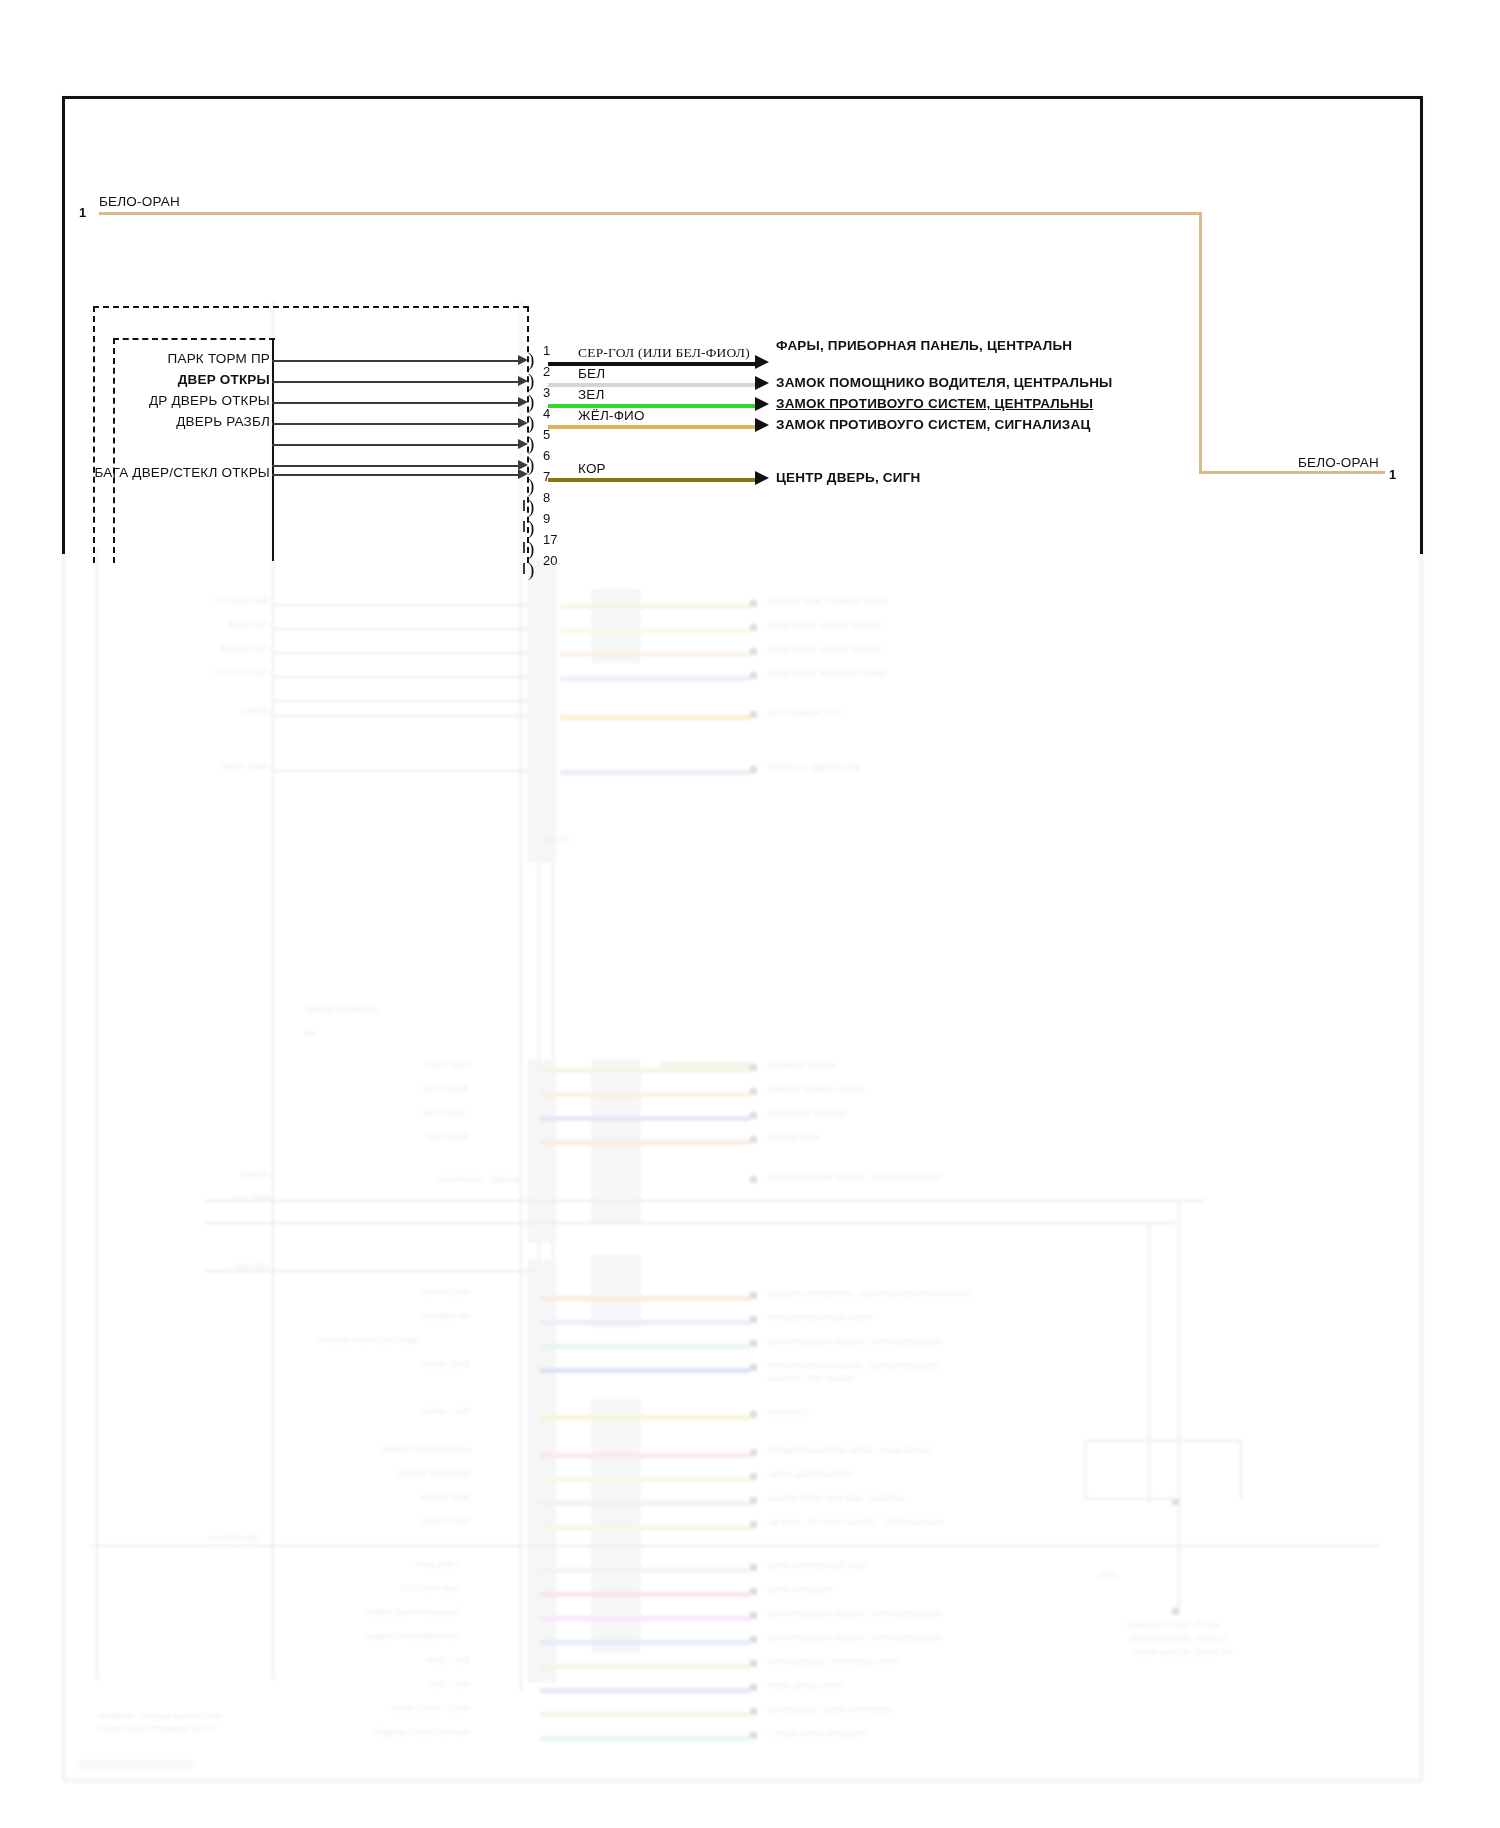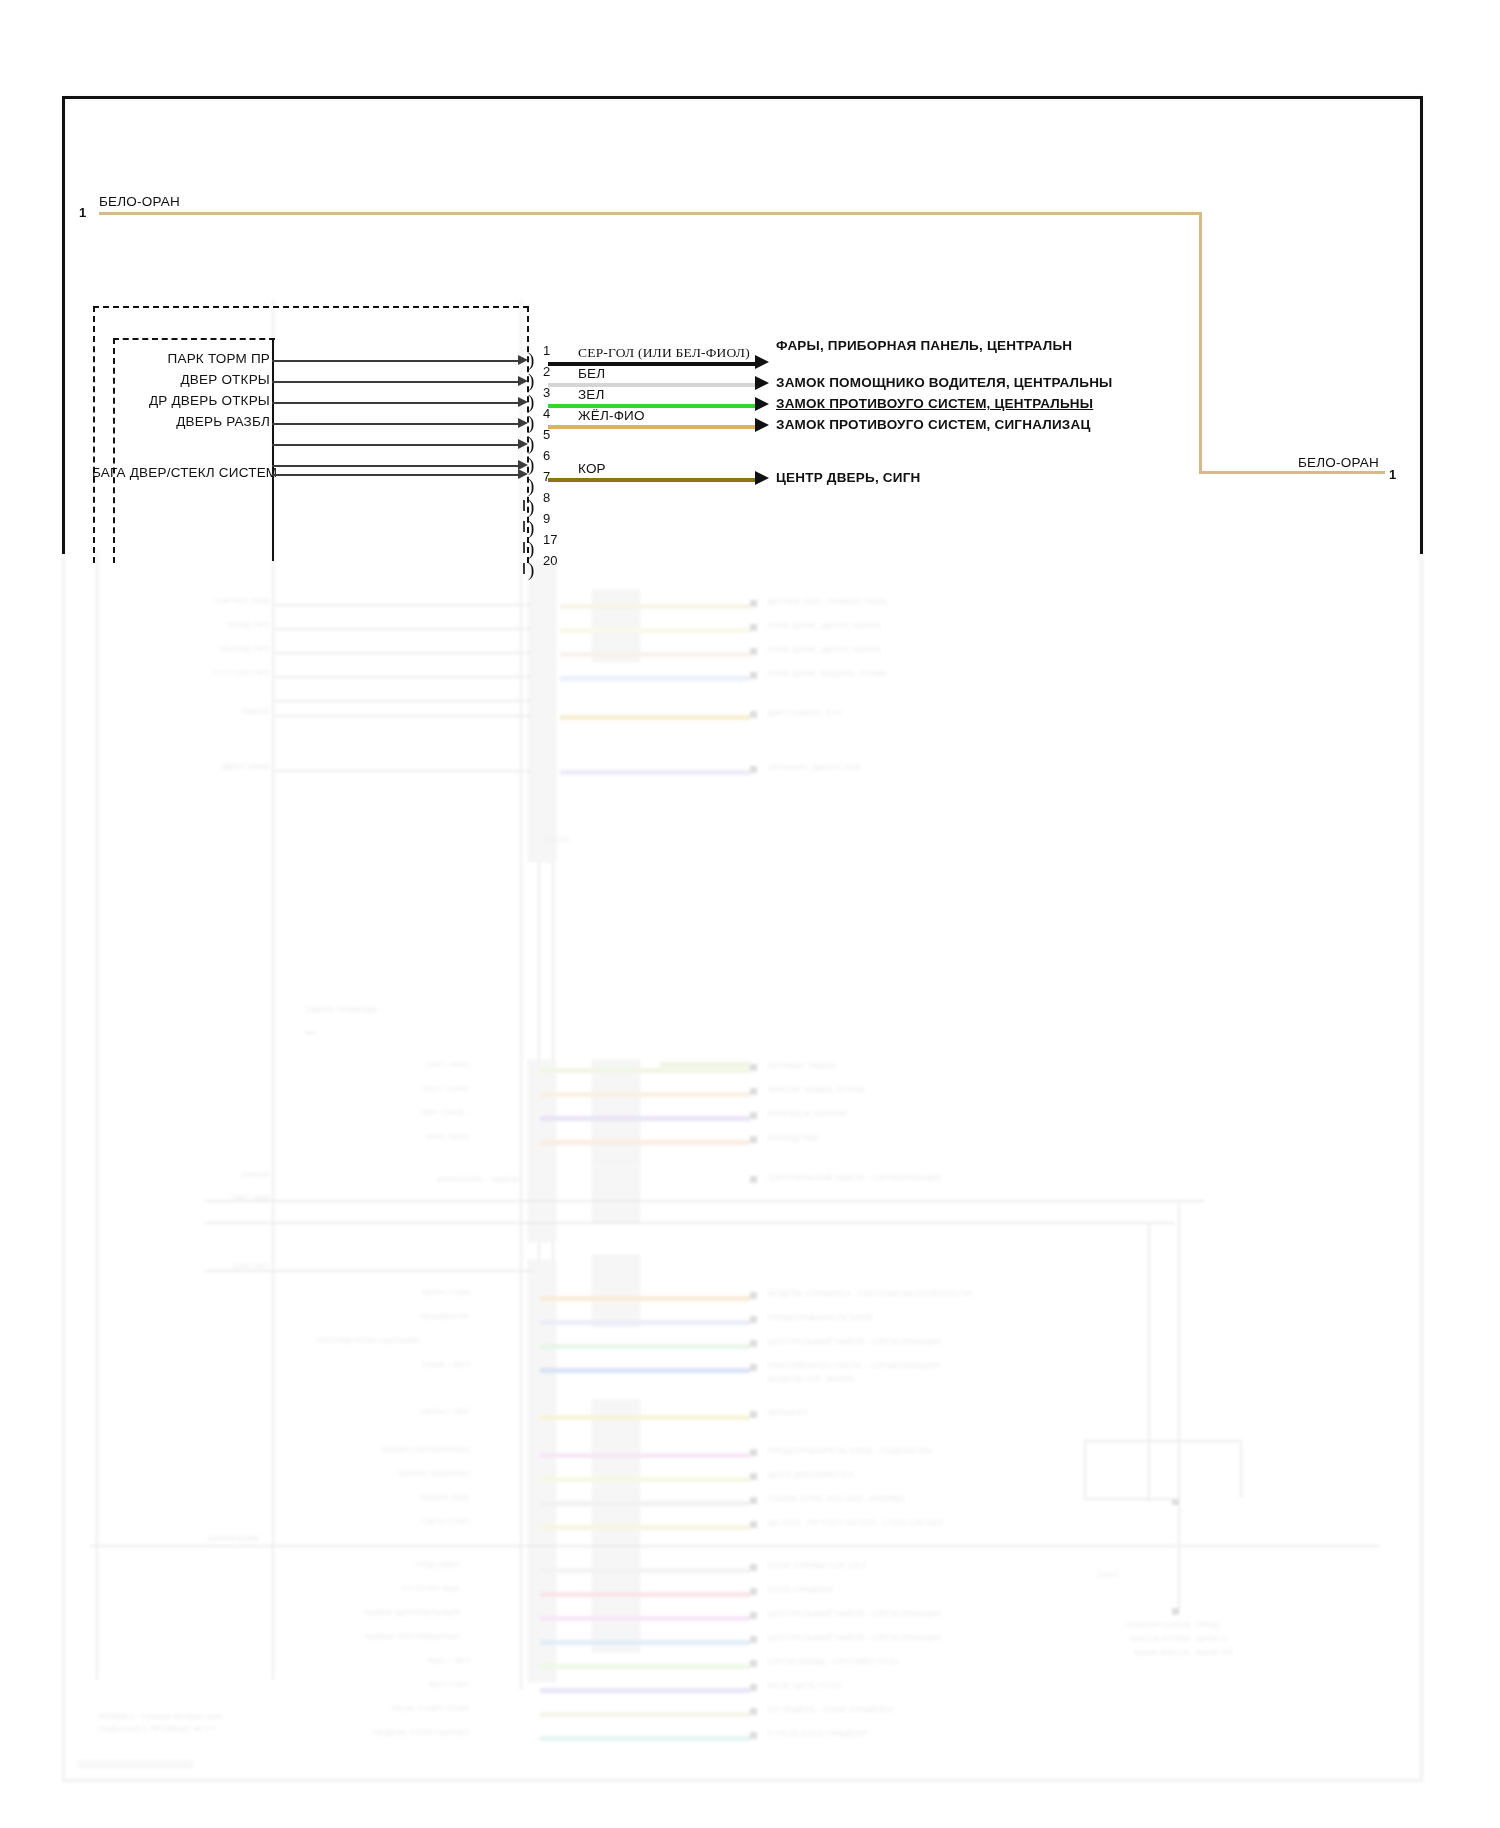--- a/index.html
+++ b/index.html
@@ -271,39 +271,39 @@
   <div class="sidenum" style="left:1389px;top:467px;">1</div>
 
   <div class="dash-box" style="left:93px;top:306px;width:432px;height:255px;border-bottom:none;"></div>
   <div class="dash-box" style="left:113px;top:338px;width:160px;height:223px;border-bottom:none;border-right:none;"></div>
   <div class="vline" style="left:272px;top:338px;height:223px;border-left:2px solid #111;"></div>
 
   <div class="lbl lbl-r" style="left:92px;top:351px;width:178px;">ПАРК ТОРМ ПР</div>
   <div class="lead" style="left:272px;top:360px;width:250px;"></div>
   <div class="arrow-sm" style="left:518px;top:355px;"></div>
 
-  <div class="lbl lbl-r" style="left:92px;top:372px;width:178px;">ДВЕР ОТКРЫ</div>
+  <div class="lbl lbl-r" style="left:92px;top:372px;width:178px;font-weight:bold;">ДВЕР ОТКРЫ</div>
   <div class="lead" style="left:272px;top:381px;width:250px;"></div>
   <div class="arrow-sm" style="left:518px;top:376px;"></div>
 
   <div class="lbl lbl-r" style="left:92px;top:393px;width:178px;">ДР ДВЕРЬ ОТКРЫ</div>
   <div class="lead" style="left:272px;top:402px;width:250px;"></div>
   <div class="arrow-sm" style="left:518px;top:397px;"></div>
 
   <div class="lbl lbl-r" style="left:92px;top:414px;width:178px;">ДВЕРЬ РАЗБЛ</div>
   <div class="lead" style="left:272px;top:423px;width:250px;"></div>
   <div class="arrow-sm" style="left:518px;top:418px;"></div>
 
   <div class="lead" style="left:272px;top:444px;width:250px;"></div>
   <div class="arrow-sm" style="left:518px;top:439px;"></div>
 
   <div class="lead" style="left:272px;top:465px;width:250px;"></div>
   <div class="arrow-sm" style="left:518px;top:460px;"></div>
 
-  <div class="lbl lbl-r" style="left:92px;top:465px;width:178px;">БАГА ДВЕР/СТЕКЛ СИСТЕМ</div>
+  <div class="lbl lbl-r" style="left:92px;top:465px;width:178px;">БАГА ДВЕР/СТЕКЛ ОТКРЫ</div>
   <div class="lead" style="left:272px;top:474px;width:250px;"></div>
   <div class="arrow-sm" style="left:518px;top:469px;"></div>
 
   <div class="socket" style="left:528px;top:350px;">)</div>
   <div class="socket" style="left:528px;top:371px;">)</div>
   <div class="socket" style="left:528px;top:392px;">)</div>
   <div class="socket" style="left:528px;top:413px;">)</div>
   <div class="socket" style="left:528px;top:434px;">)</div>
   <div class="socket" style="left:528px;top:455px;">)</div>
   <div class="socket" style="left:528px;top:476px;">)</div>

